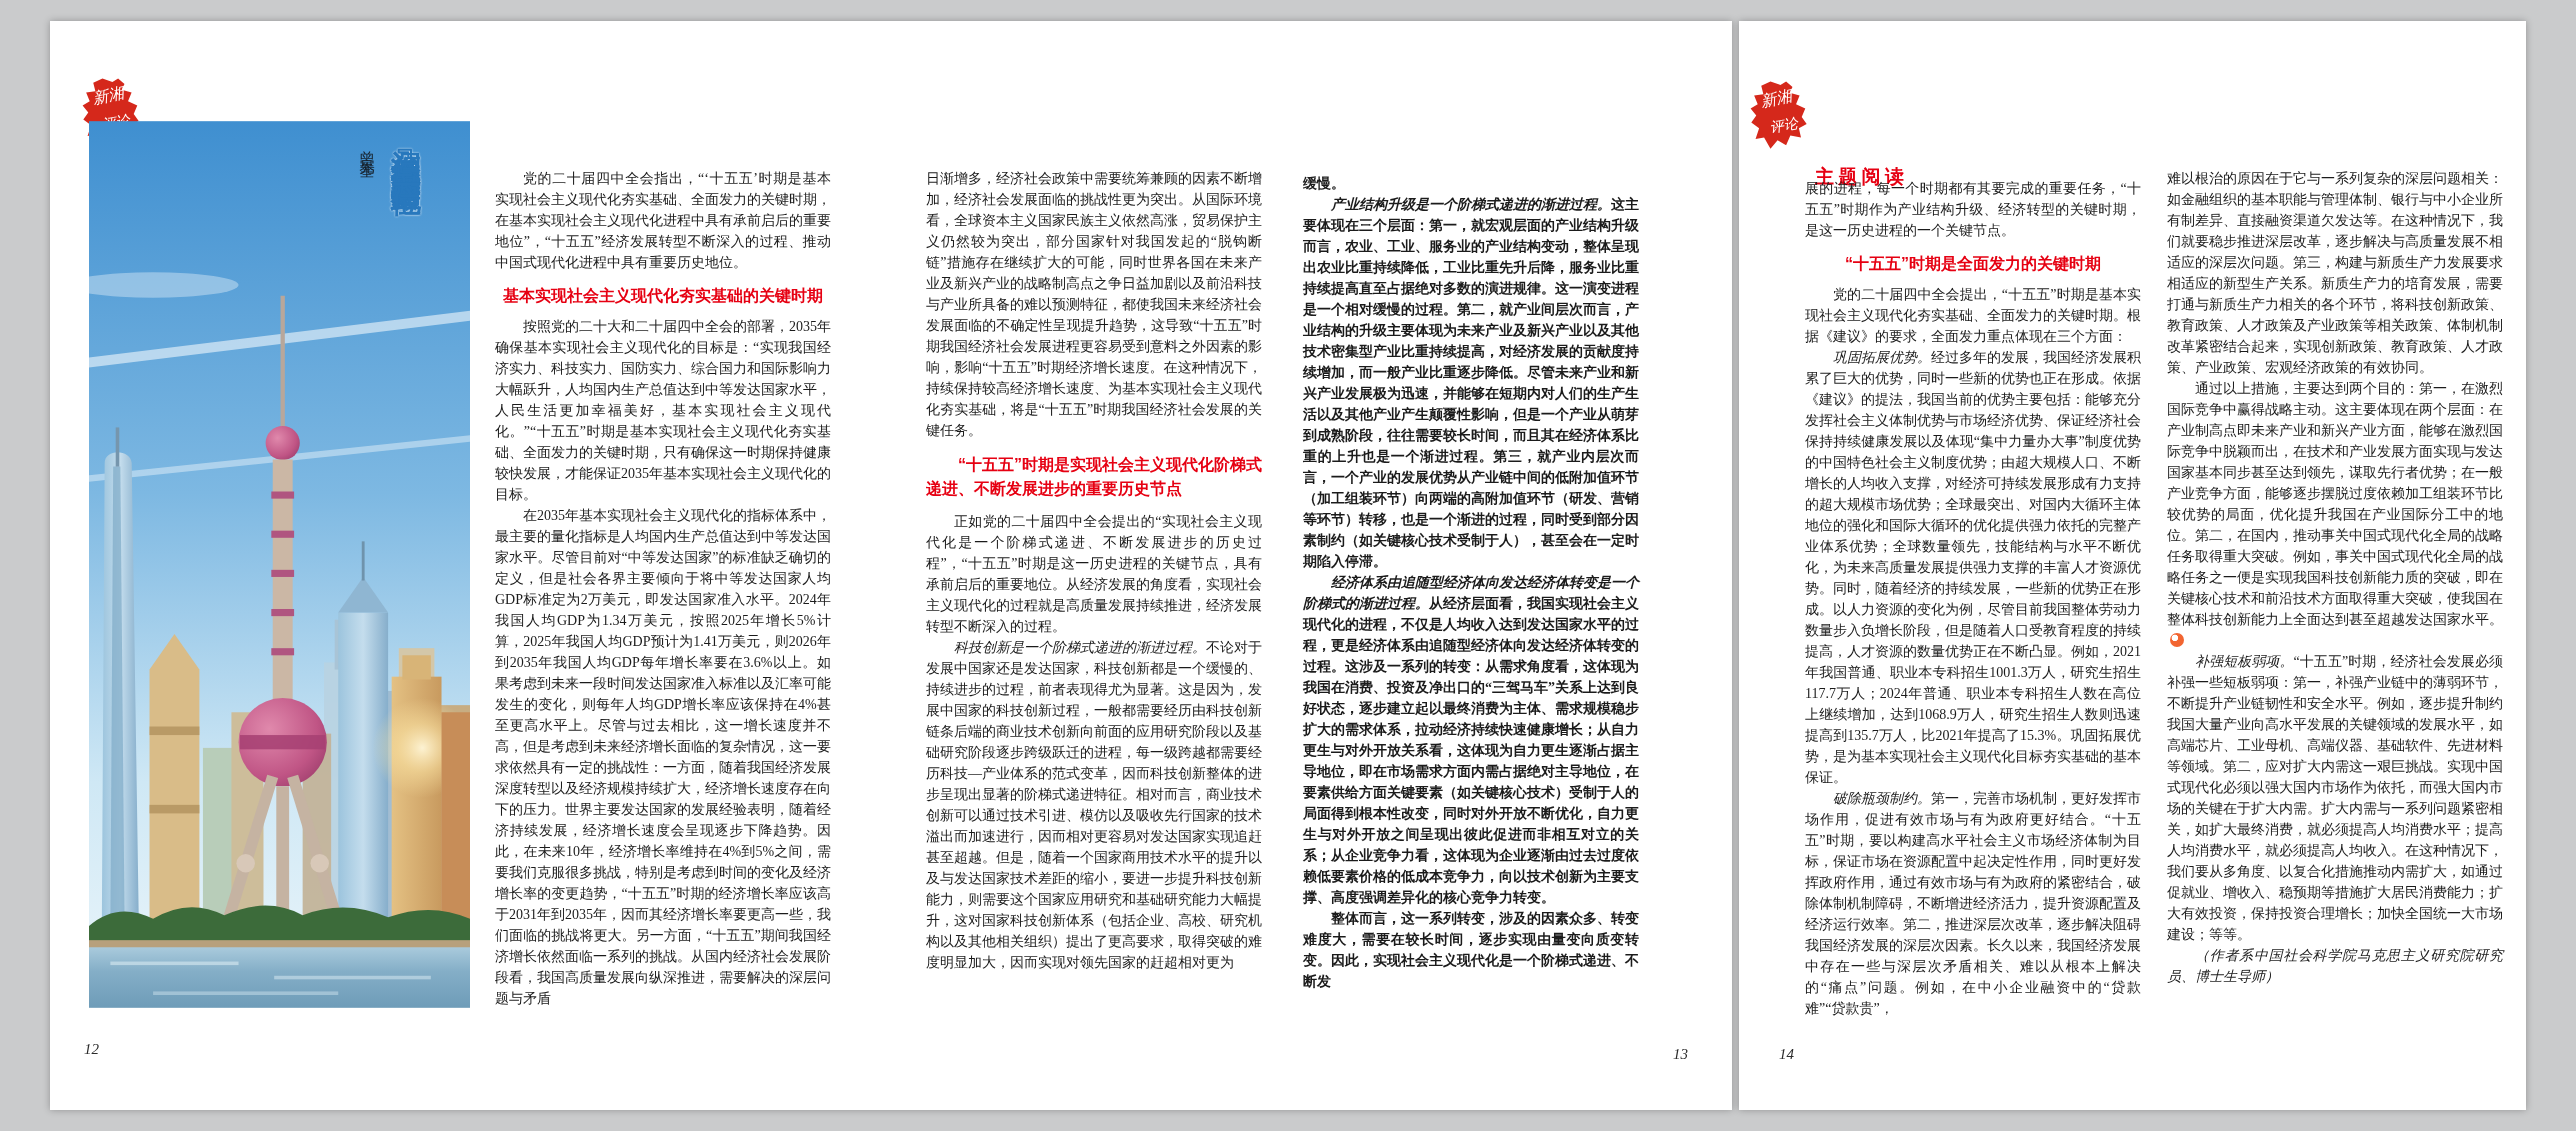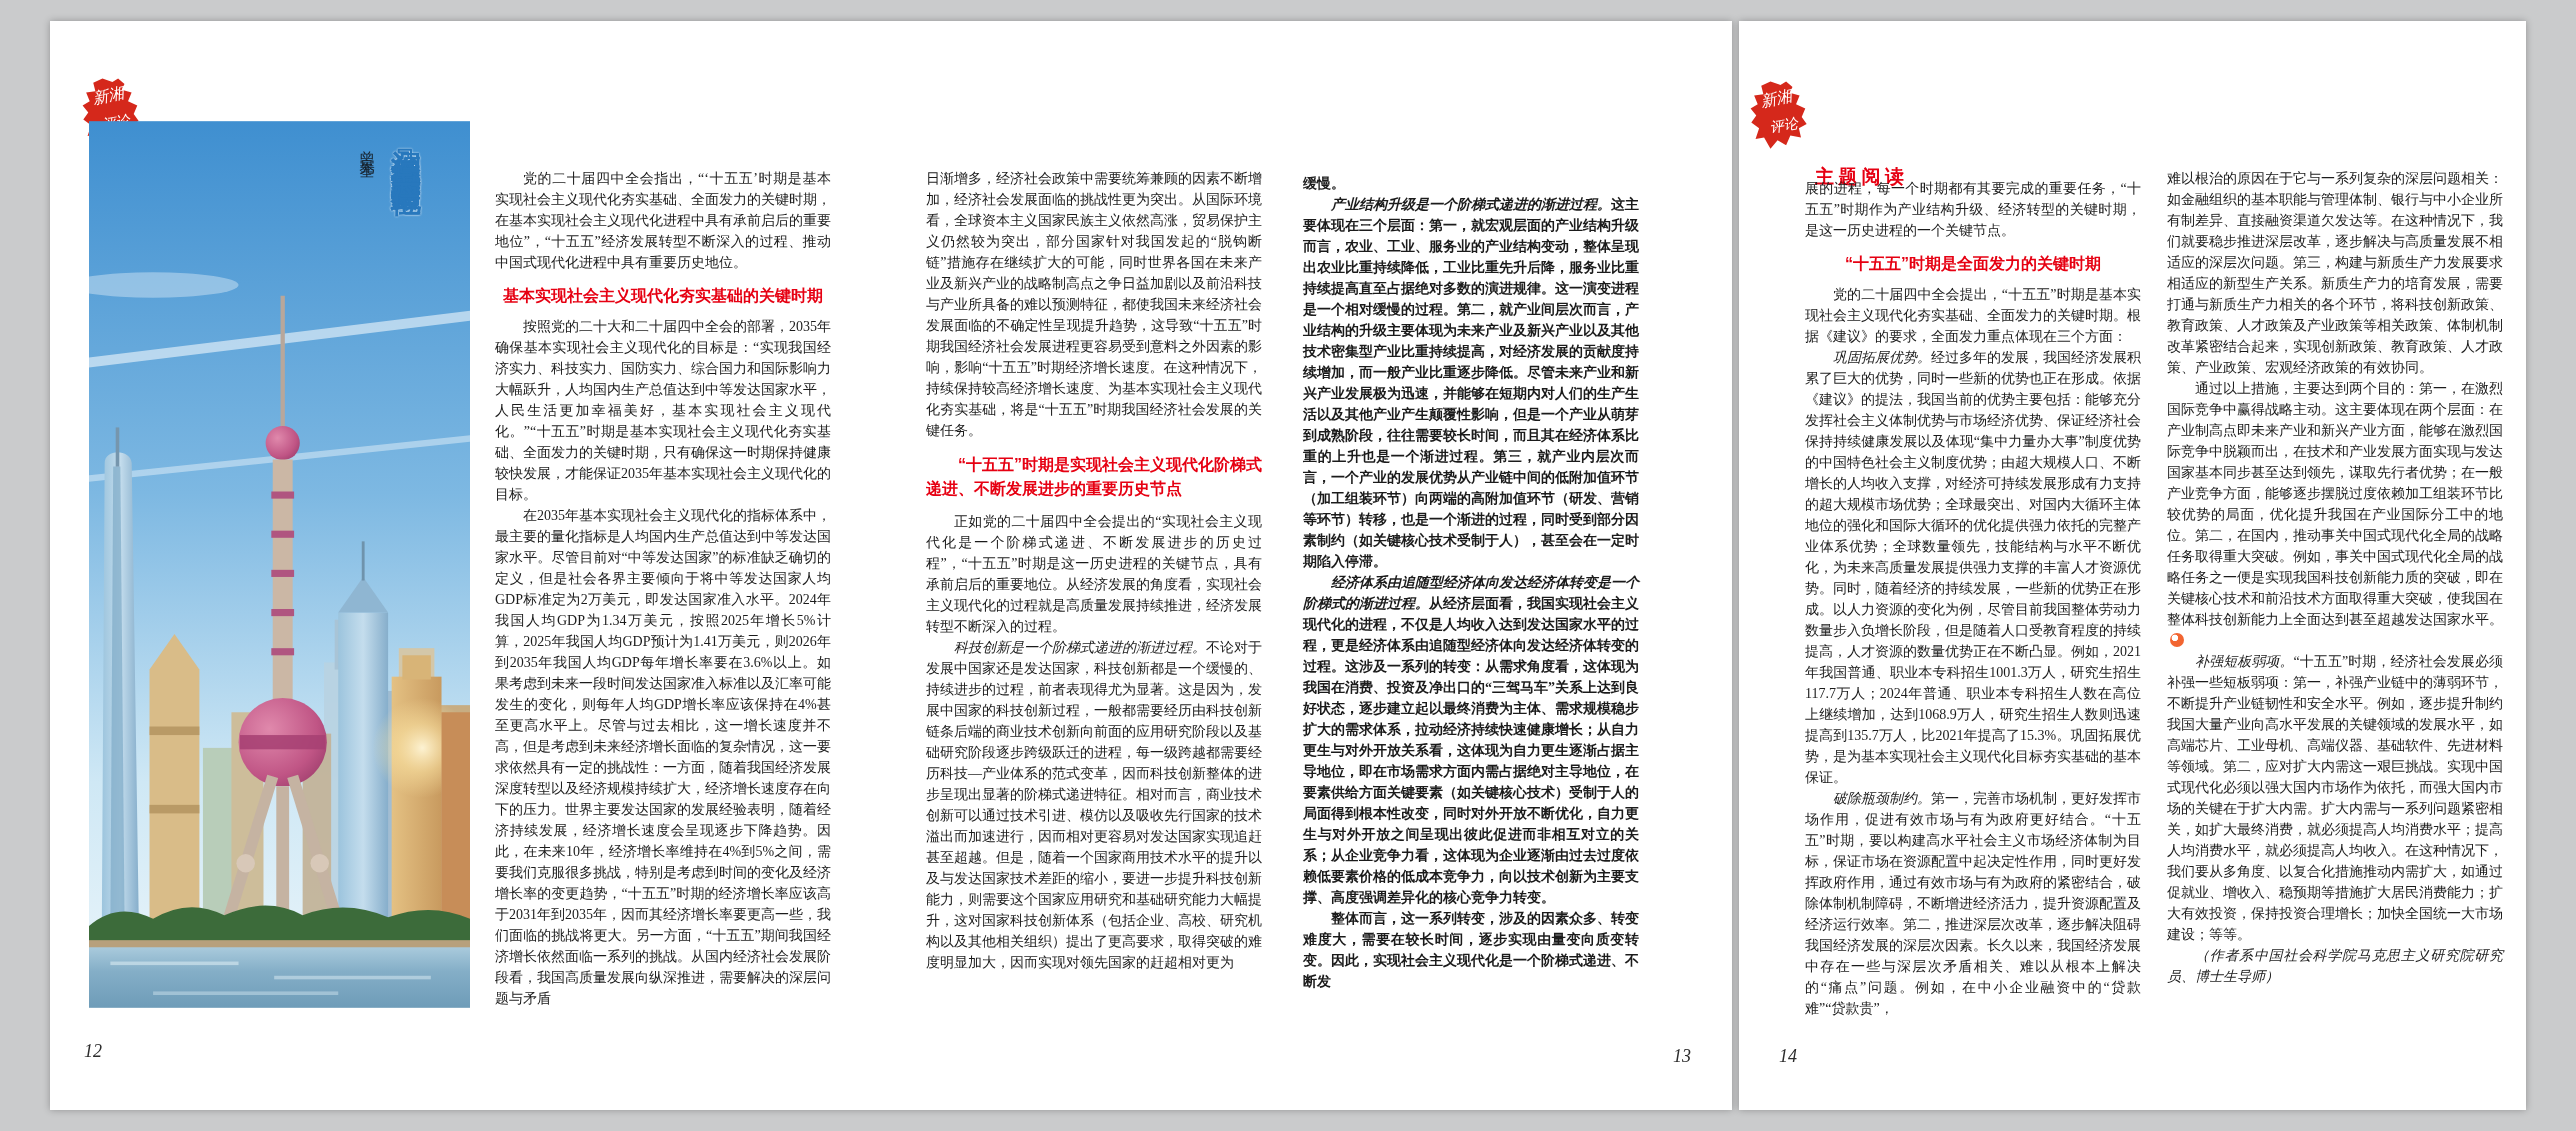--- a/index.html
+++ b/index.html
@@ -35,21 +35,21 @@
   .col p.heading-center{font-family:"Liberation Sans","DejaVu Sans",sans-serif;font-weight:bold;
     color:var(--accent-red,#e60012);text-align:center;text-indent:0;font-size:16px;
     margin:11.4px 0 10px 0;line-height:21.4px;}
   .col p.heading-wrap{font-family:Liberation Sans, sans-serif;font-weight:bold;
     color:var(--accent-red,#e60012);text-indent:2em;font-size:16px;margin:11.4px 0 10px 0;line-height:24px;}
   .col em.lead{font-style:italic;}
   .endmark{display:inline-block;width:14.3px;height:14.3px;border-radius:50%;
     background:radial-gradient(circle at 35% 35%, #ffffff 0 2.9px, #f26531 3.6px);
     vertical-align:-2.1px;margin-left:2.9px;}
 
-  .pagenum{position:absolute;font-style:italic;font-size:18px;color:#2c2c2c;
+  .pagenum{position:absolute;font-style:italic;font-size:15px;color:#2c2c2c;
     font-family:"Liberation Serif","DejaVu Serif",serif;}
 </style>
 </head>
 <body>
 
 <div class="canvas">
 
   <div class="sheet sheet-left">
 
     <div class="masthead" style="left:31px;top:56px;width:185px;height:78px;">

